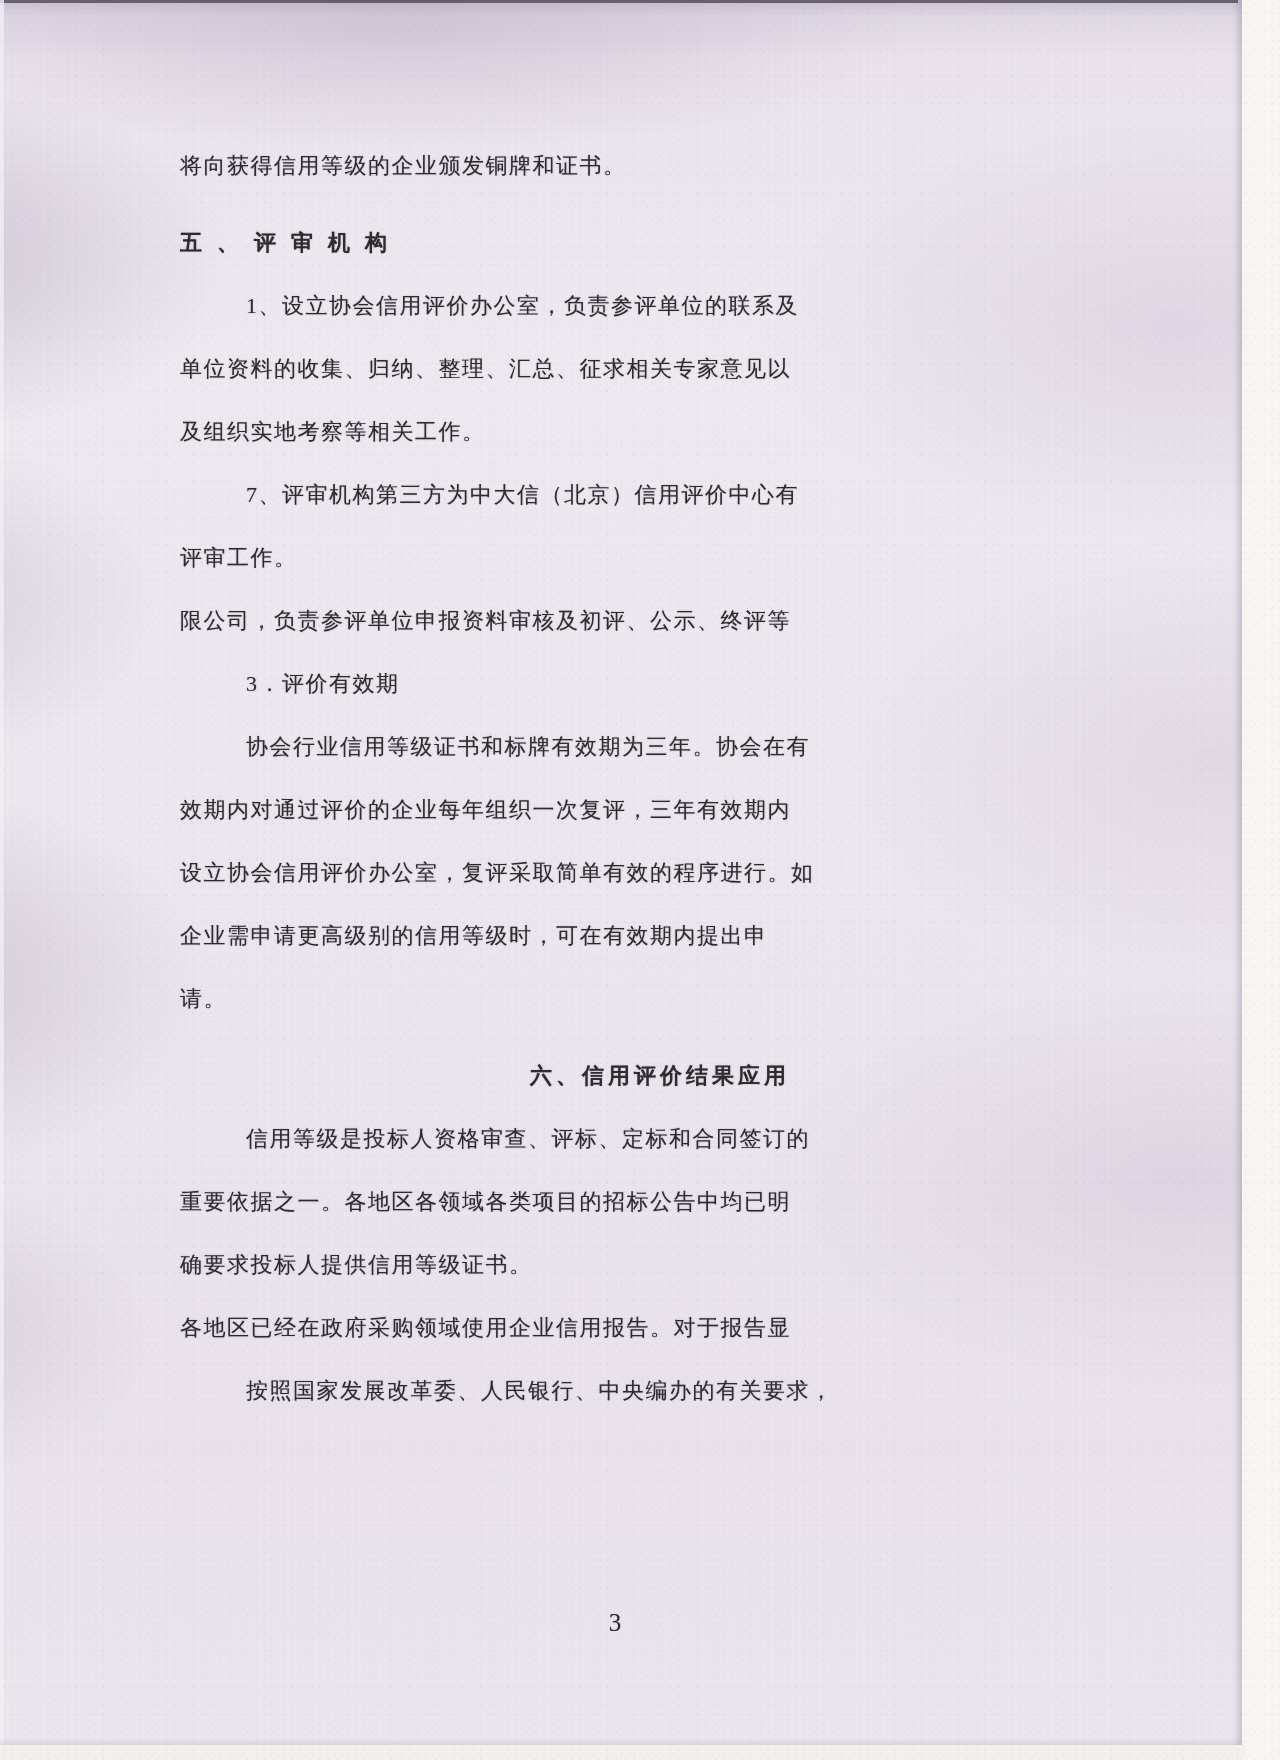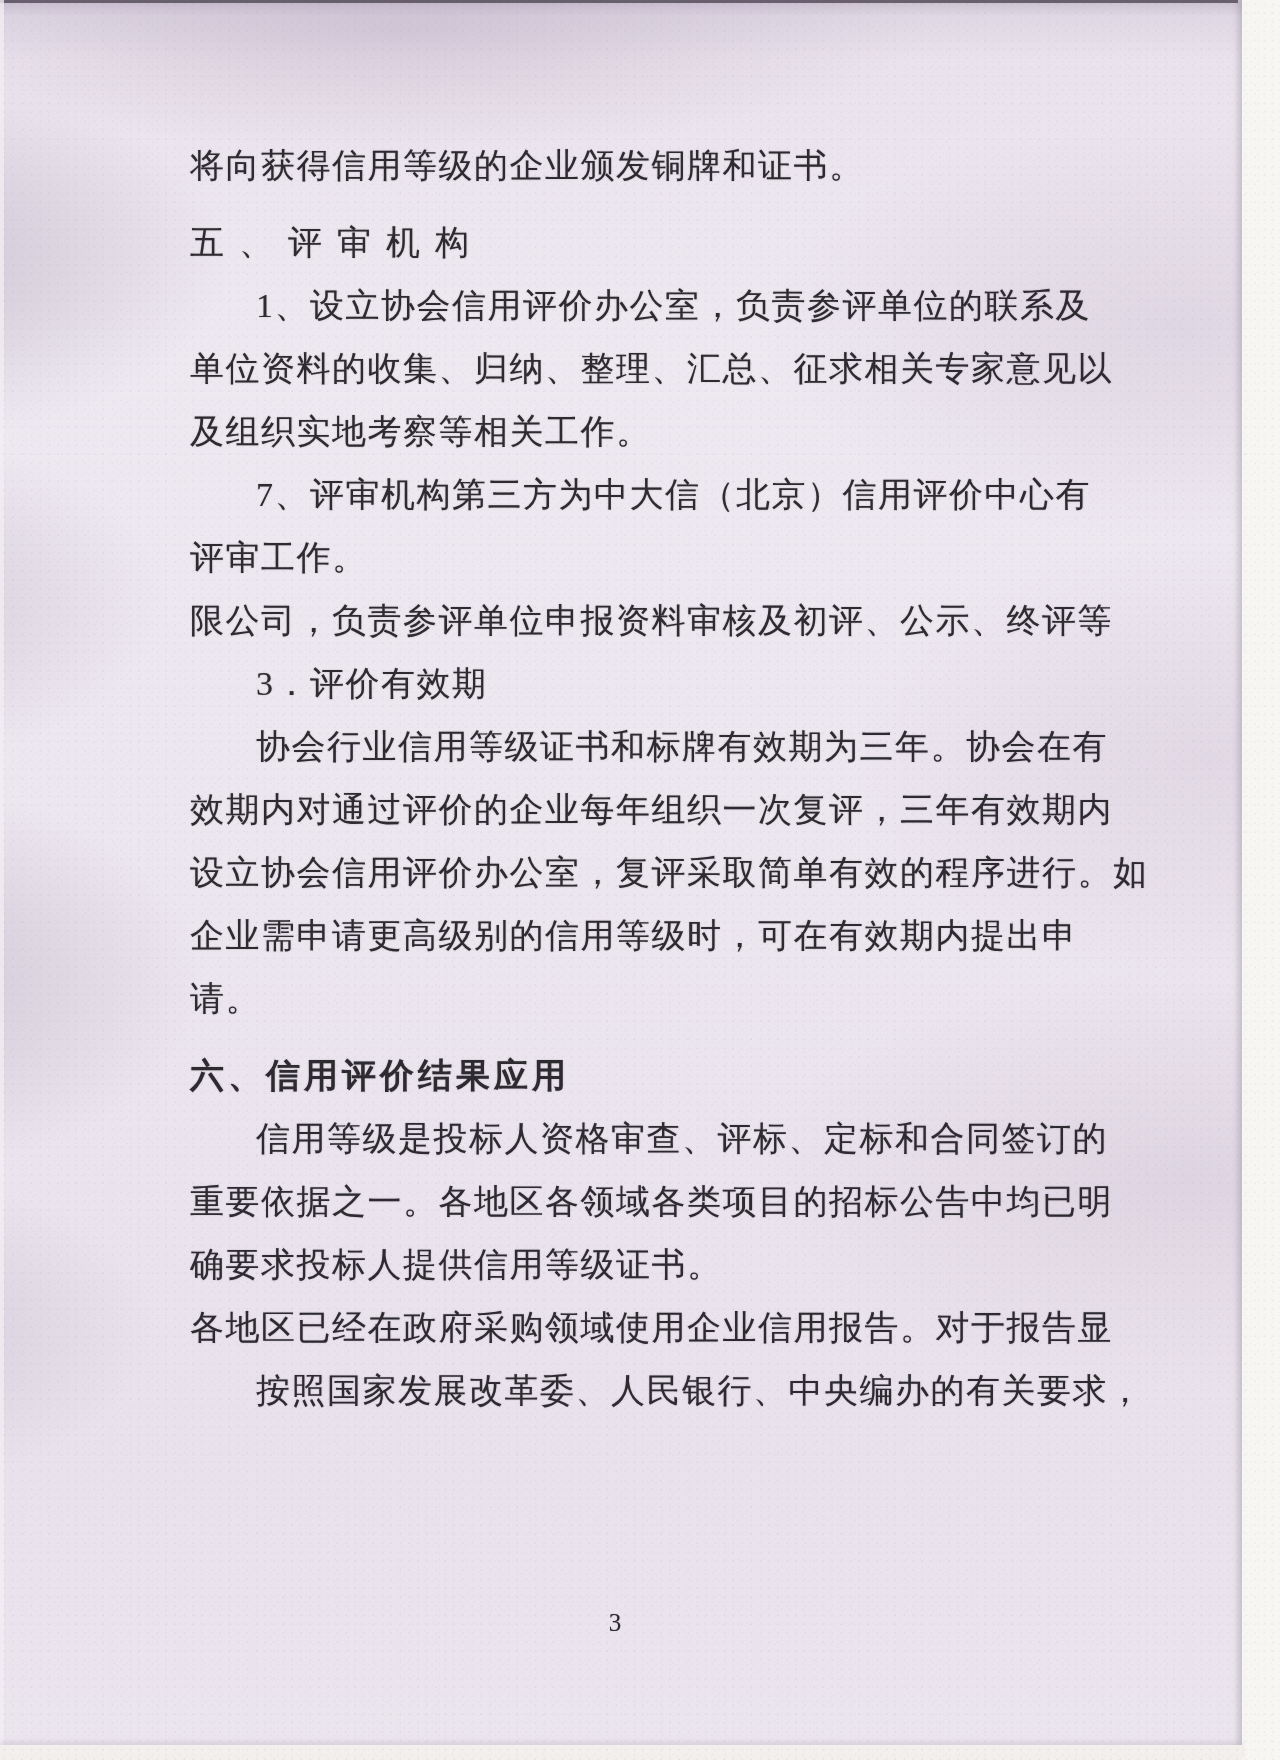--- a/index.html
+++ b/index.html
@@ -54,36 +54,36 @@
     background-image:
       radial-gradient(rgba(120,100,130,0.07) 1px, transparent 1px),
       radial-gradient(rgba(160,140,170,0.06) 1px, transparent 1px),
       radial-gradient(rgba(200,185,205,0.10) 1px, transparent 1px);
     background-size: 9px 9px, 13px 13px, 7px 7px;
     background-position: 0 0, 4px 6px, 2px 3px;
     pointer-events: none;
   }
   .content {
     position: absolute;
-    left: 190px;
+    left: 180px;
     top: 134px;
     width: 960px;
-    font-size: 34px;
+    font-size: 22px;
     letter-spacing: 1.5px;
     color: #2d2a30;
     text-shadow: 0 0 1.5px rgba(45,40,50,0.35);
   }
   .line {
     height: 63px;
     line-height: 63px;
     white-space: nowrap;
   }
   .line.indent { padding-left: 66px; }
-  .line.heading { font-weight: bold; letter-spacing: 4px; }
-  .line.heading-wide { font-weight: normal; letter-spacing: 15px; }
+  .line.heading { font-weight: bold; letter-spacing: 4px; text-align: center; }
+  .line.heading-wide { font-weight: bold; letter-spacing: 15px; }
   .line.gap-before { margin-top: 14px; }
   .page-number {
     position: absolute;
     left: 190px;
     top: 1603px;
     width: 850px;
     text-align: center;
     font-size: 25px;
     line-height: 40px;
     color: #2d2a30;

